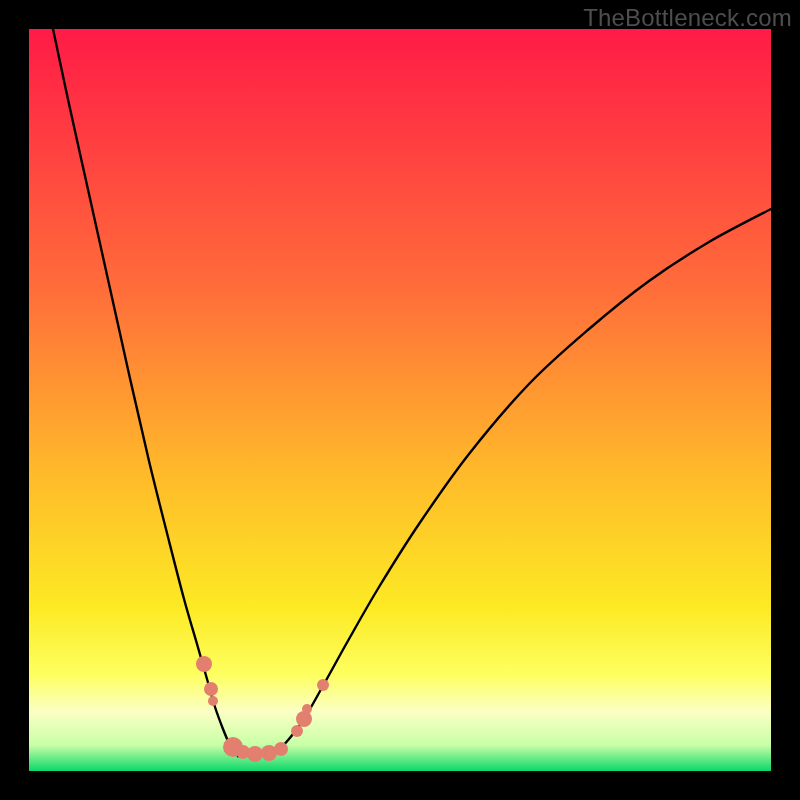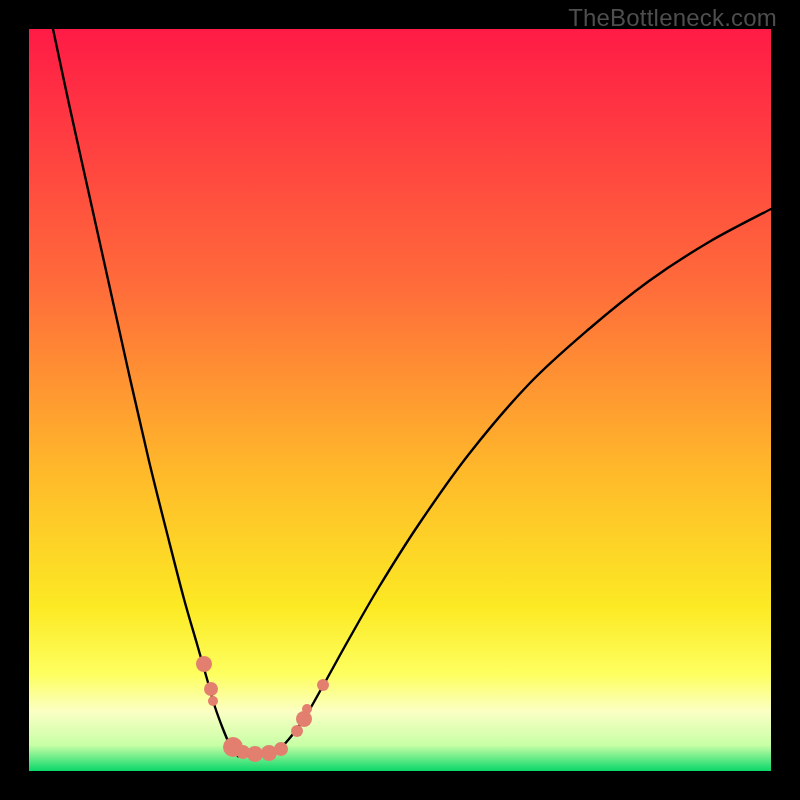--- a/index.html
+++ b/index.html
@@ -30,21 +30,21 @@
       var(--c3) 78%,
       var(--c4) 87%,
       var(--c5) 92%,
       var(--c6) 96.5%,
       var(--c7) 100%
     );
   }
   .watermark {
     position: absolute;
     top: 4px;
-    right: 23px;
+    right: 8px;
     color: #4e4e4e;
     font-size: 24px;
     font-weight: 400;
     letter-spacing: 0.2px;
     user-select: none;
   }
   svg.curve {
     position: absolute;
     inset: 0;
     width: 100%;

